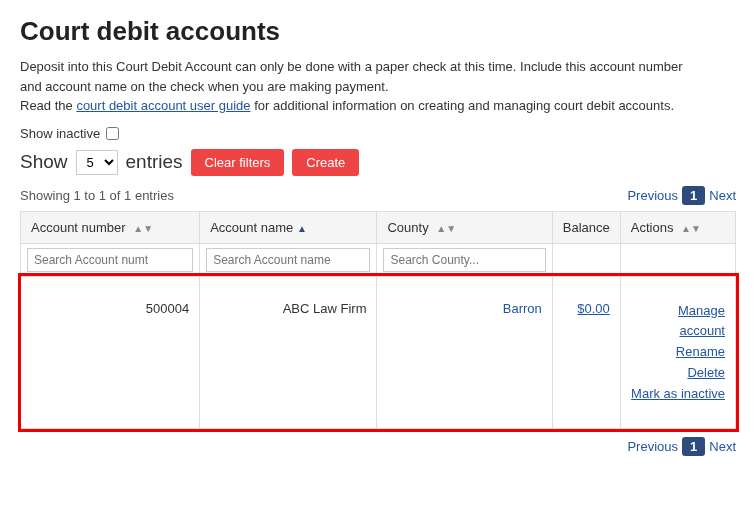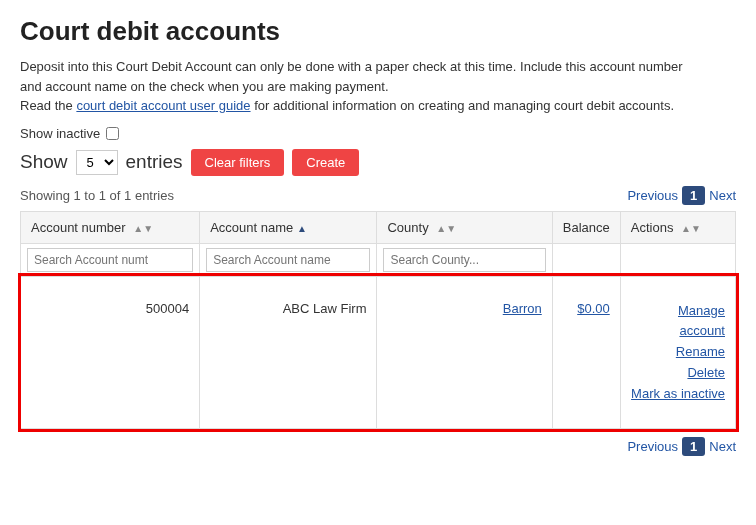--- a/index.html
+++ b/index.html
@@ -228,21 +228,21 @@
         <input type="text" placeholder="Search County..." style="">
       </td>
       <td></td>
       <td></td>
     </tr>
   </thead>
   <tbody id="table-body">
   <tr style="outline: rgb(238, 0, 0) solid 3px;">
         <td>500004</td>
         <td>ABC Law Firm</td>
-        <td><a style="color: rgb(34, 85, 164); text-decoration: underline; cursor: pointer;">Barron</a></td>
+        <td><a style="color: rgb(34, 85, 164); cursor: pointer;">Barron</a></td>
         <td><a class="balance-link">$0.00</a></td>
         <td class="actions-col">
           <a>Manage account</a>
           <a>Rename</a>
           <a>Delete</a>
           <a>Mark as inactive</a>
         </td>
       </tr>
     </tbody>
 </table>

